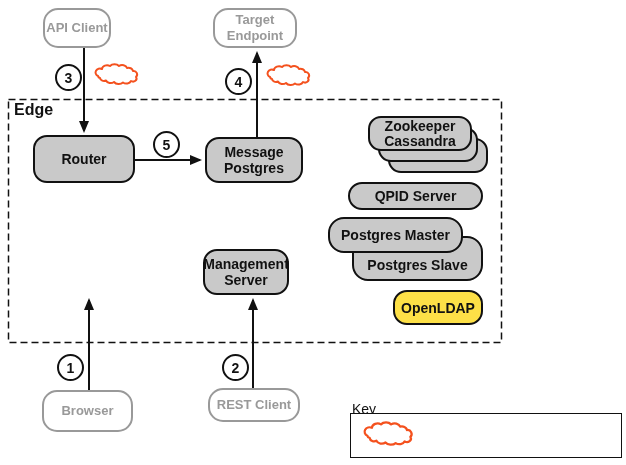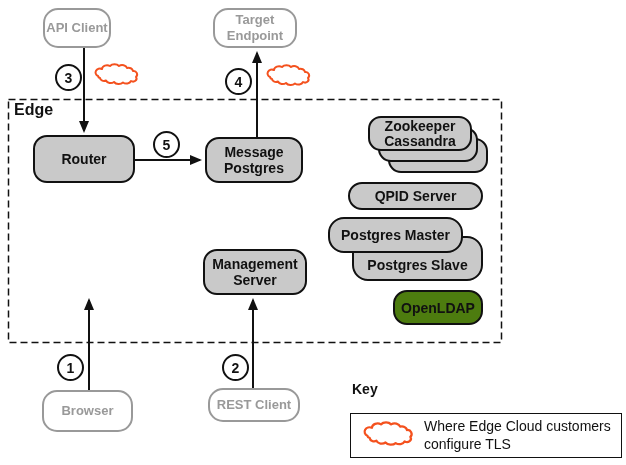--- a/index.html
+++ b/index.html
@@ -8,31 +8,31 @@
     font-family:"Liberation Sans",sans-serif;color:#111;
   }
   #wires{position:absolute;left:0;top:0;width:626px;height:465px;z-index:1;pointer-events:none;}
   .box{
     position:absolute;box-sizing:border-box;z-index:2;
     display:flex;flex-direction:column;align-items:center;justify-content:center;
     text-align:center;font-weight:bold;line-height:16px;
   }
   .internal{background:#c9c9c9;border:2px solid #111;border-radius:14px;font-size:14px;color:#111;}
   .external{background:#fff;border:2px solid #999;border-radius:15px;font-size:13px;color:#999;}
-  .light{background:#4d7c0f;}
+  .light{background:#fde047;}
   .pill{border-radius:15px;}
   .stack-card{background:#c9c9c9;border:2px solid #111;border-radius:13px;}
   .pg-slave{justify-content:flex-end;padding-bottom:6px;}
   .step{
     position:absolute;width:27px;height:27px;box-sizing:border-box;z-index:3;
     border:2.5px solid #111;border-radius:50%;background:#fff;
     display:flex;align-items:center;justify-content:center;font-weight:bold;font-size:14px;
   }
   .edge-label{position:absolute;left:14px;top:101px;font-size:16px;font-weight:bold;z-index:2;}
-  .key-title{position:absolute;left:352px;top:381px;font-size:14px;z-index:2;font-weight:bold;}
+  .key-title{position:absolute;left:352px;top:401px;font-size:14px;z-index:2;}
   .key-box{
     position:absolute;left:350px;top:413px;width:272px;height:45px;box-sizing:border-box;
     border:1.5px solid #111;z-index:2;background:#fff;
   }
   .key-text{position:absolute;left:424px;top:417px;font-size:14px;line-height:18px;z-index:3;}
   .key-cloud{position:absolute;left:360px;top:421px;z-index:3;}
 </style>
 </head>
 <body>
 
@@ -74,21 +74,21 @@
     <span>REST Client</span>
   </div>
 
   <div class="box internal" style="left:33px;top:135px;width:102px;height:48px;">
     <span>Router</span>
   </div>
   <div class="box internal" style="left:205px;top:137px;width:98px;height:46px;">
     <span>Message</span>
     <span>Postgres</span>
   </div>
-  <div class="box internal" style="left:203px;top:249px;width:104px;height:46px;">
+  <div class="box internal" style="left:203px;top:249px;width:86px;height:46px;">
     <span>Management</span>
     <span>Server</span>
   </div>
 
   <div class="box stack-card" style="left:388px;top:138px;width:100px;height:35px;"></div>
   <div class="box stack-card" style="left:378px;top:127px;width:100px;height:35px;"></div>
   <div class="box internal" style="left:368px;top:116px;width:104px;height:35px;border-radius:13px;line-height:15px;">
     <span>Zookeeper</span>
     <span>Cassandra</span>
   </div>
@@ -122,18 +122,14 @@
   </div>
   <div class="step" style="left:153px;top:131px;">
     <span>5</span>
   </div>
 
   <div class="key-title">Key</div>
   <div class="key-box"></div>
   <svg class="key-cloud" width="60" height="26" viewBox="0 0 48 23">
     <use href="#cloud"></use>
   </svg>
-  <div class="key-text">
-    <div>Where Edge Cloud customers</div>
-    <div>configure TLS</div>
-  </div>
 
 </div>
 
 </body></html>

